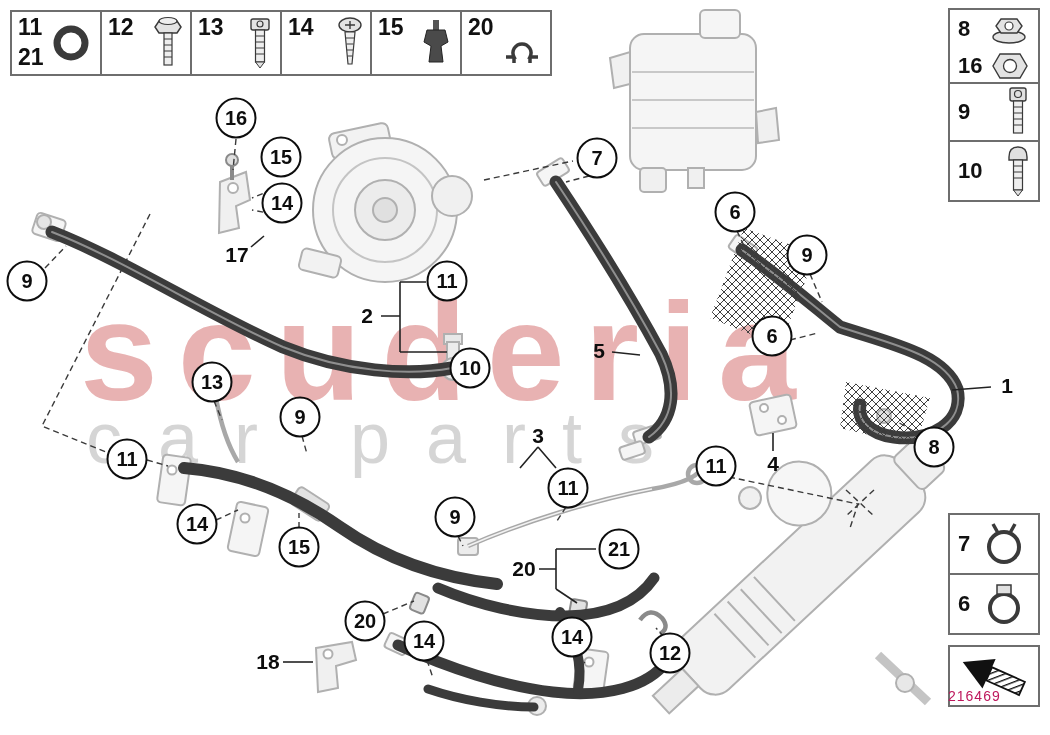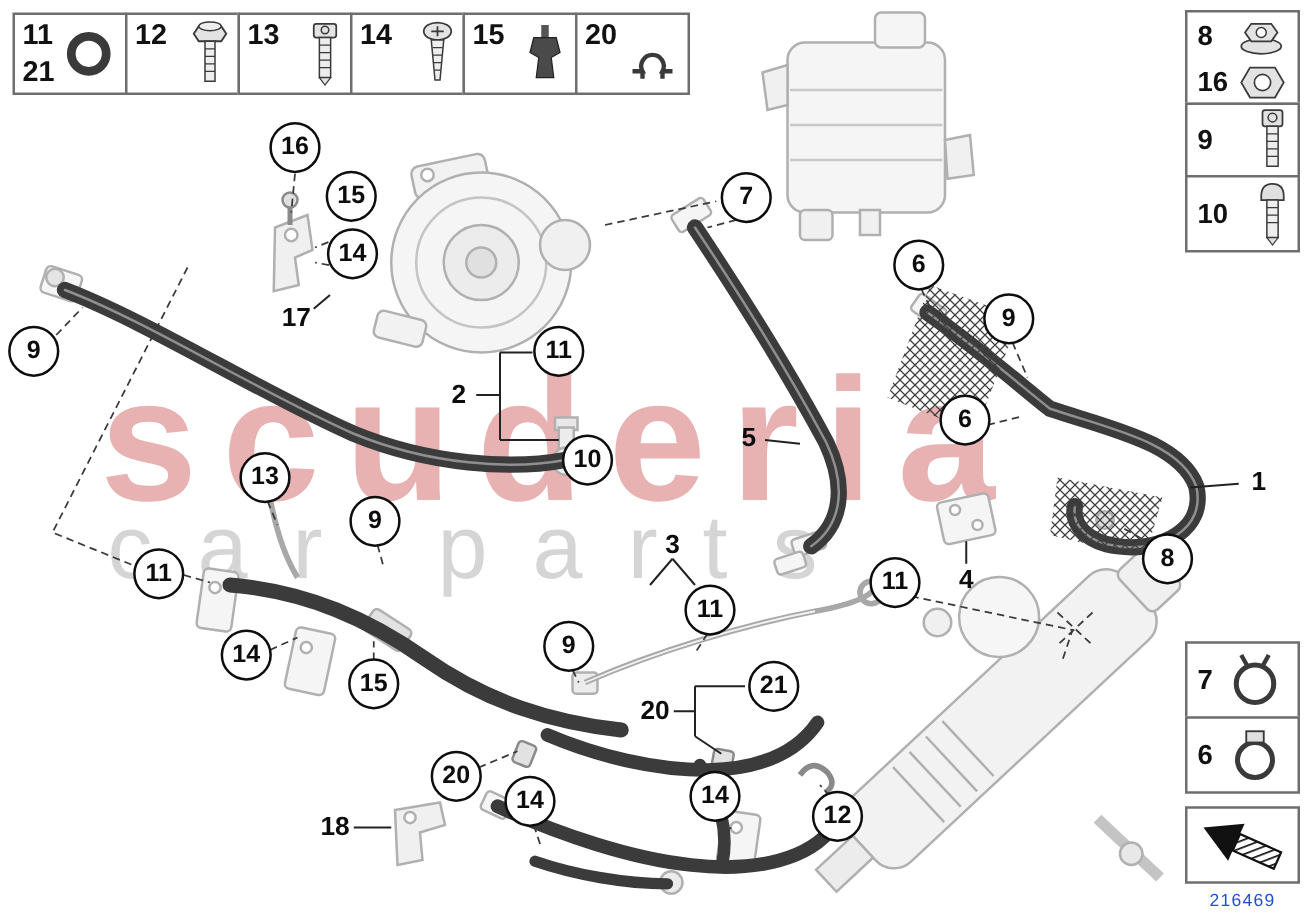--- a/index.html
+++ b/index.html
@@ -15,21 +15,21 @@
   .tl-legend{position:absolute;left:10px;top:10px;display:flex;}
   .cell{box-sizing:border-box;width:92px;height:66px;border:2px solid #6e6e6e;background:#fff;position:relative;margin-left:-2px;}
   .cell:first-child{margin-left:0;}
   .cell .num{position:absolute;left:6px;top:2px;font-size:23px;font-weight:700;}
   .cell .num2{top:32px;}
   .cell .ic{position:absolute;right:7px;top:50%;transform:translateY(-50%);}
   .rbox{box-sizing:border-box;position:absolute;left:948px;width:92px;border:2px solid #6e6e6e;background:#fff;}
   .rrow{display:flex;align-items:center;justify-content:space-between;padding:1px 8px;height:35px;}
   .rrow .num,.rbox .num{font-size:22px;font-weight:700;}
   .rone{display:flex;align-items:center;justify-content:space-between;padding:2px 8px;height:100%;box-sizing:border-box;}
-  .drw{position:absolute;left:948px;top:712px;width:92px;text-align:center;font-size:14px;letter-spacing:1px;color:#1d4ed8;}
+  .drw{position:absolute;left:948px;top:688px;width:92px;font-size:14px;letter-spacing:1px;color:#be185d;}
   
   .co{position:absolute;transform:translate(-50%,-50%);display:flex;align-items:center;justify-content:center;
       font-weight:700;color:#0d0d0d;z-index:5;}
   .co.circled{width:41px;height:41px;background:#fff;border:2.5px solid #0d0d0d;border-radius:50%;font-size:20px;box-sizing:border-box;}
   .co.plain{font-size:21px;}
 </style>
 </head>
 <body>
 
 <div class="stage">

